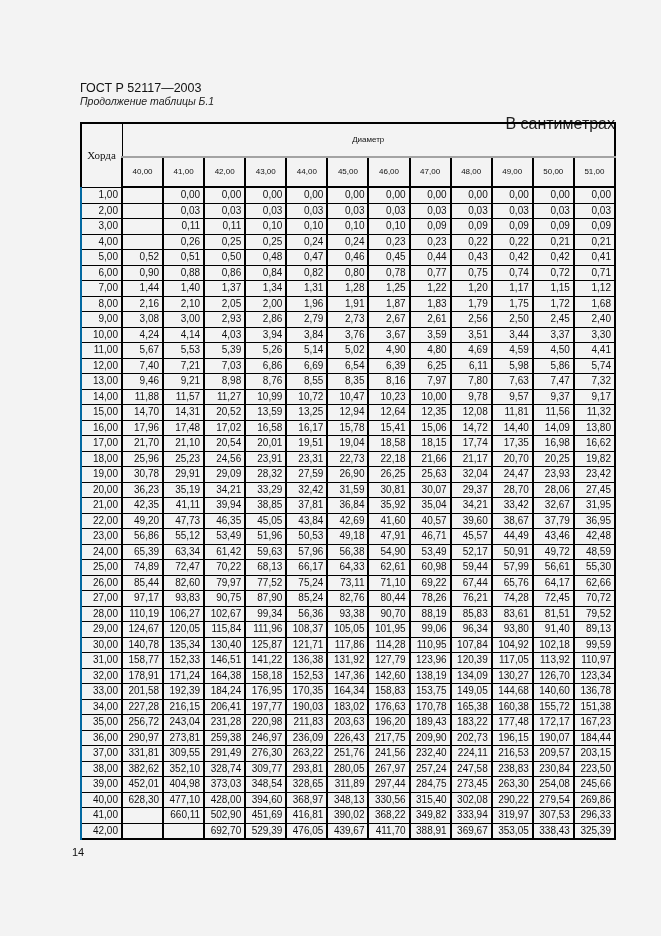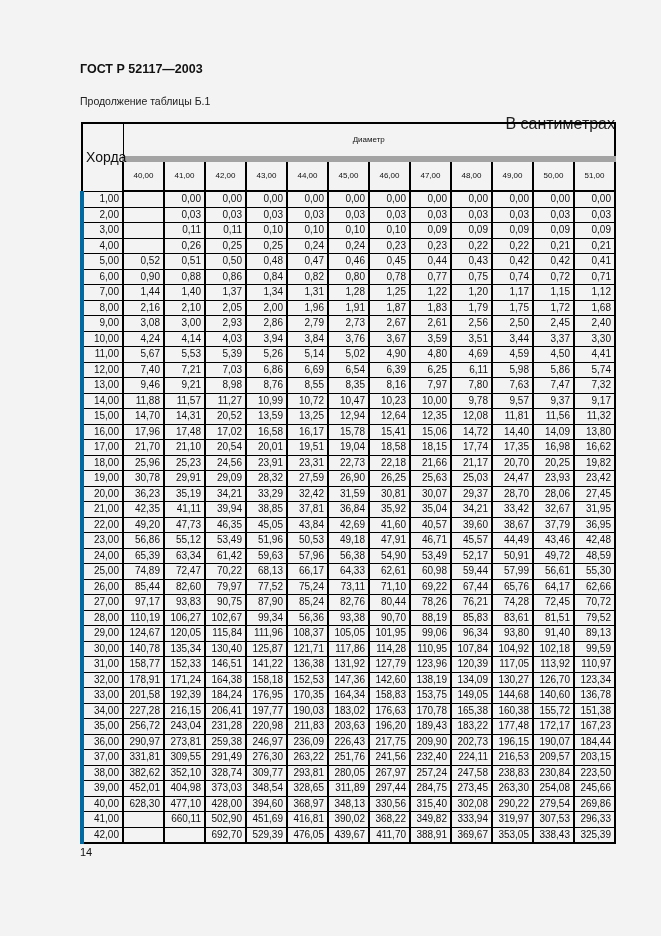--- a/index.html
+++ b/index.html
@@ -1,29 +1,29 @@
 <!DOCTYPE html>
 <html><head>
 <meta charset="utf-8">
 <style>
   html,body{margin:0;padding:0;}
   body{width:661px;height:936px;background:#f3f3f3;position:relative;font-family:"Liberation Sans",sans-serif;color:#111;overflow:hidden;}
-  .doc-code{position:absolute;left:80px;top:62px;font-weight:bold;font-size:12.5px;}
-  .cont{position:absolute;left:80px;top:95px;font-size:10.5px;color:#222;}
+  .doc-code{position:absolute;left:80px;top:81px;font-weight:normal;font-size:12.5px;}
+  .cont{position:absolute;left:80px;top:95px;font-style:italic;font-size:10.5px;color:#222;}
   .units{position:absolute;right:46px;top:115px;font-size:16px;color:#222;}
   table{position:absolute;left:80px;top:122px;width:536px;border-collapse:collapse;border:2px solid #000;table-layout:fixed;}
   td,th{border:1px solid #000;padding:0 3px;font-size:10px;font-weight:normal;height:14.5px;line-height:14px;text-align:right;white-space:nowrap;}
   th{text-align:center;font-size:8px;}
-  th.chord{width:33px;font-size:14px;}
-  th.diam-title{height:32px;border-bottom:6px solid #a3a3a3;}
+  th.chord{width:33px;font-size:11px;font-family:Liberation Serif, serif;}
+  th.diam-title{height:32px;border-bottom:2px solid #a3a3a3;}
   th.diam{height:28px;border-left:2px solid #000;}
   tr.head2 th{border-bottom:2px solid #000;}
   td{border-left:2px solid #000;}
-  td.ch{border-left:4px solid #0369a1;}
-  .page-num{position:absolute;left:80px;top:846px;font-size:11px;}
+  td.ch{border-left:2px solid #0369a1;}
+  .page-num{position:absolute;left:72px;top:846px;font-size:11px;}
 </style>
 </head>
 <body>
 
 <div class="doc-code">ГОСТ Р 52117—2003</div>
 <div class="cont">Продолжение таблицы Б.1</div>
 <div class="units">В сантиметрах</div>
 
 <table>
   <thead>
@@ -320,21 +320,21 @@
       <tr>
         <td class="ch">19,00</td>
         <td>30,78</td>
         <td>29,91</td>
         <td>29,09</td>
         <td>28,32</td>
         <td>27,59</td>
         <td>26,90</td>
         <td>26,25</td>
         <td>25,63</td>
-        <td>25,03</td>
+        <td>32,04</td>
         <td>24,47</td>
         <td>23,93</td>
         <td>23,42</td>
       </tr>
       <tr>
         <td class="ch">20,00</td>
         <td>36,23</td>
         <td>35,19</td>
         <td>34,21</td>
         <td>33,29</td>

